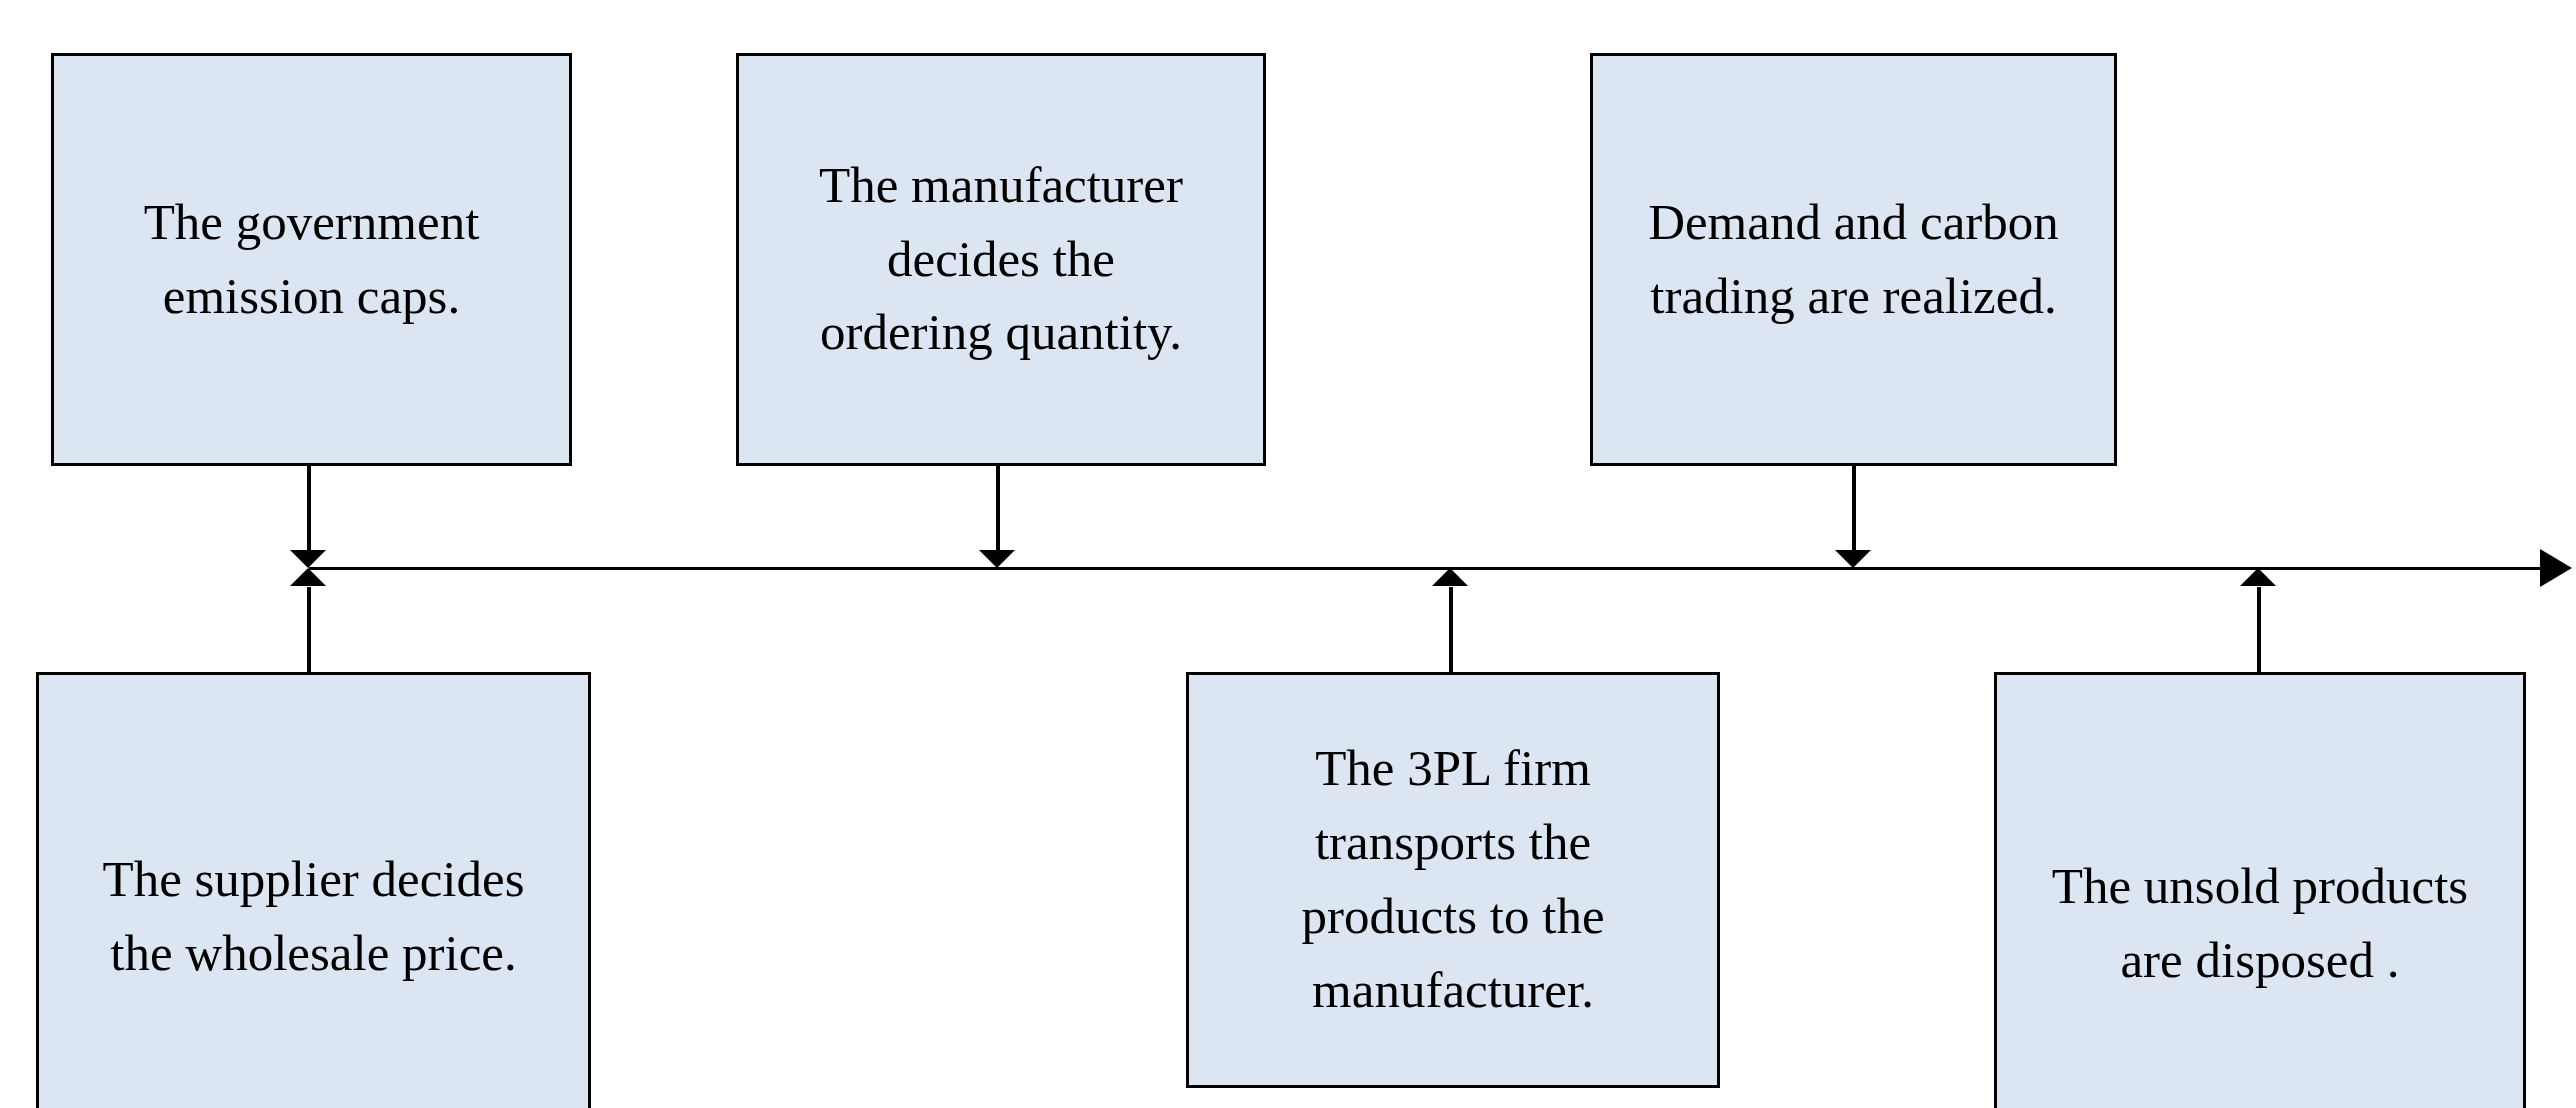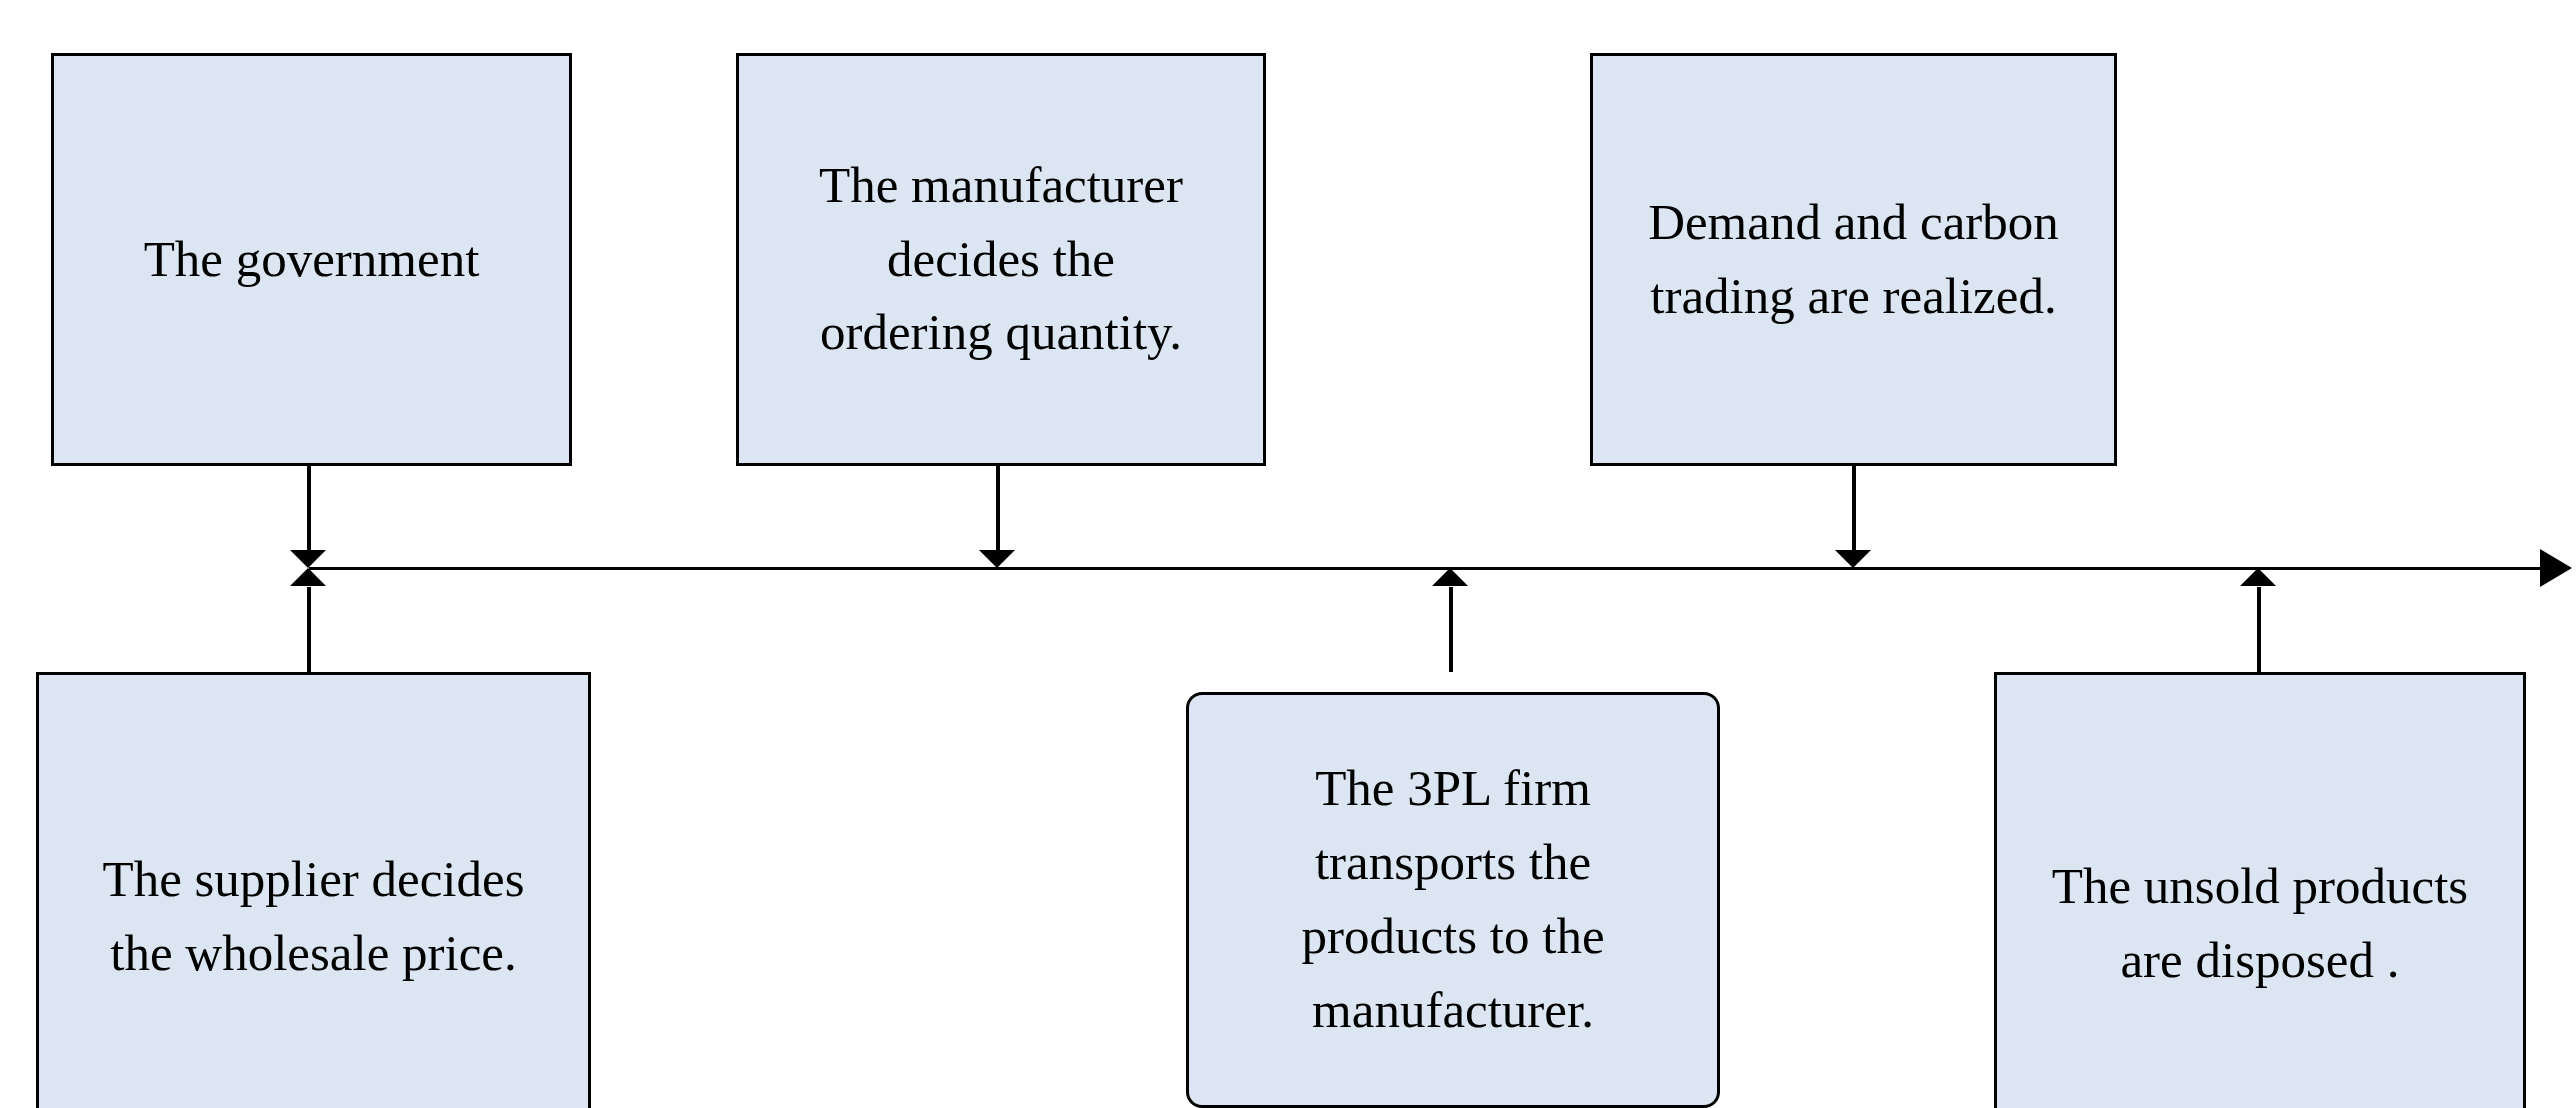--- a/index.html
+++ b/index.html
@@ -70,21 +70,21 @@
     border-bottom: 19.6px solid transparent;
     border-left: 32px solid var(--line);
   }
 
   
   .box-government   { left: 51px;   top: 29px;  width: 521px; height: 413px; }
   .box-manufacturer { left: 736px;  top: 29px;  width: 530px; height: 413px; }
   .box-demand       { left: 1590px; top: 29px;  width: 527px; height: 413px; align-items: center; }
   
   .box-supplier     { left: 36px;   top: 648px; width: 555px; height: 490px; }
-  .box-3pl          { left: 1186px; top: 668px; width: 534px; height: 416px; border-radius: 16px; }
+  .box-3pl          { left: 1186px; top: 648px; width: 534px; height: 416px; }
   .box-unsold       { left: 1994px; top: 648px; width: 532px; height: 504px; }
 
   
   .timeline-line  { left: 309px; top: 543px; width: 2234px; }
   .timeline-head  { left: 2540px; top: 525px; }
 
   
   .conn-government-line { left: 307px;  top: 442px; height: 84px; }
   .conn-government-head { left: 290px;  top: 526px; }
   .conn-supplier-head   { left: 290px;  top: 544px; }
@@ -124,20 +124,21 @@
 
   <div class="arrow-up conn-3pl-head"></div>
   <div class="vline conn-3pl-line"></div>
 
   <div class="arrow-up conn-unsold-head"></div>
   <div class="vline conn-unsold-line"></div>
 
   <div class="box box-government">
     <div class="box-text">
       <div>The government</div>
+      <div>emission caps.</div>
     </div>
   </div>
 
   <div class="box box-manufacturer">
     <div class="box-text">
       <div>The manufacturer</div>
       <div>decides the</div>
       <div>ordering quantity.</div>
     </div>
   </div>

